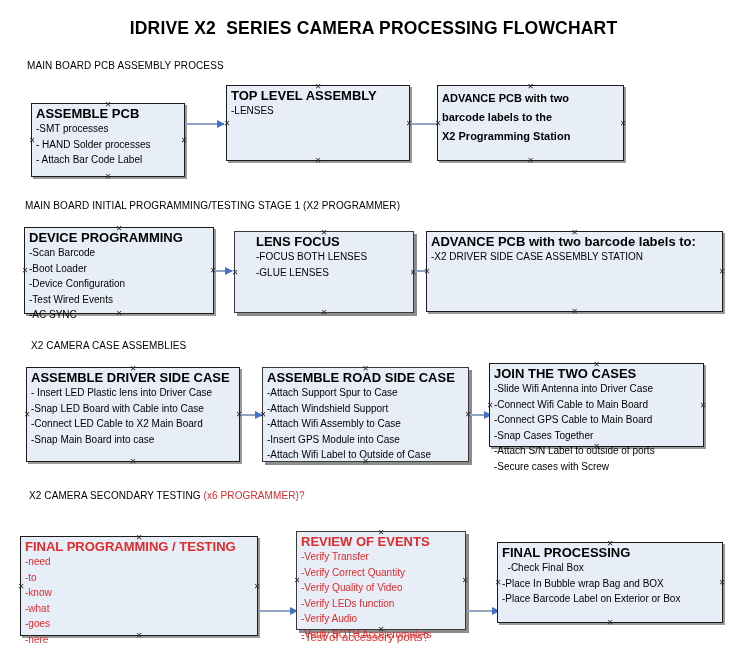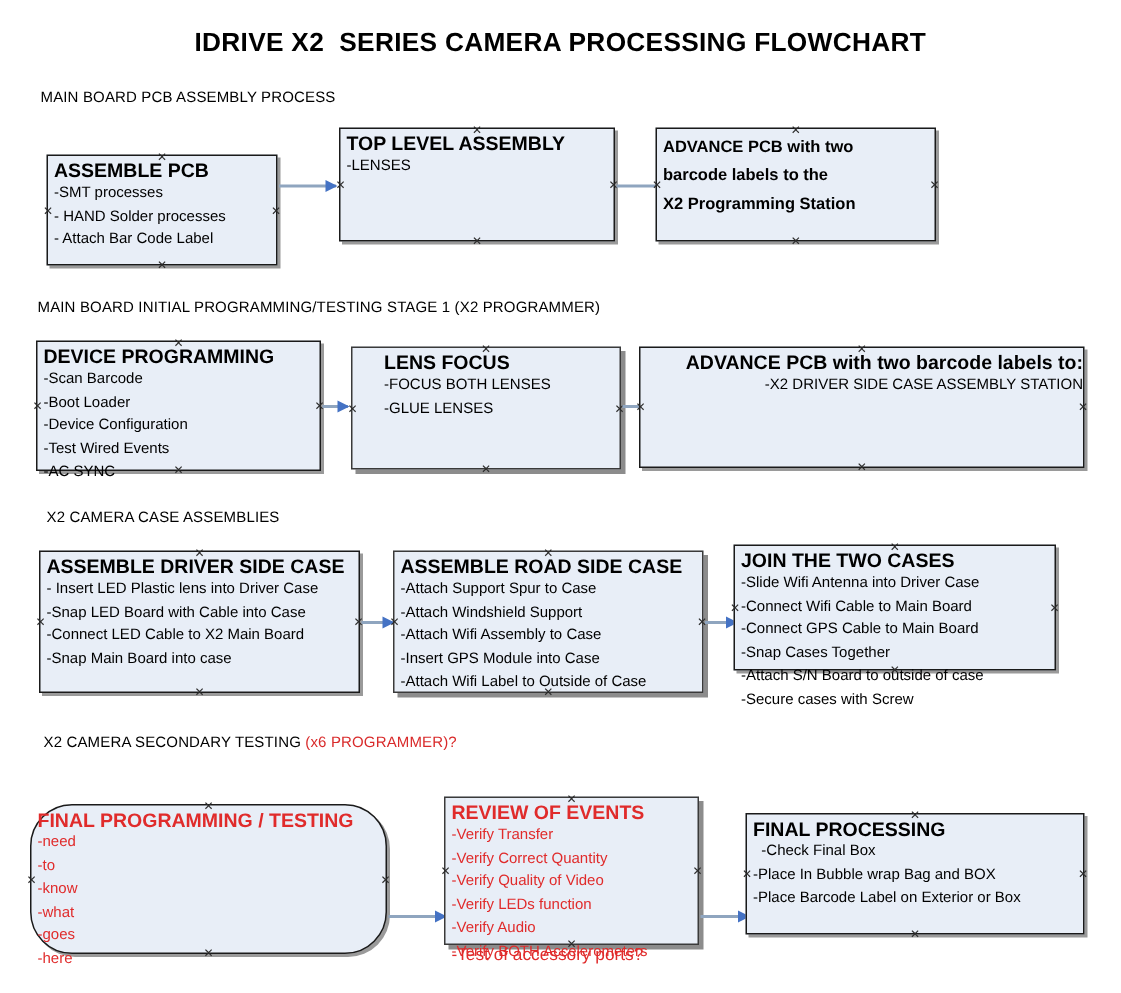--- a/index.html
+++ b/index.html
@@ -199,21 +199,21 @@
       <div class="bline">-GLUE LENSES</div>
     </div>
     <span class="cpt" style="left:50%; top:0;"></span>
     <span class="cpt" style="left:50%; top:100%;"></span>
     <span class="cpt" style="left:0; top:50%;"></span>
     <span class="cpt" style="left:100%; top:50%;"></span>
   </div>
 
   <div class="conn" style="left:415px; top:270px; width:20px;"></div>
 
-  <div class="fbox" style="left:426px; top:231px; width:297px; height:81px;text-align:right;">
+  <div class="fbox" style="left:426px; top:231px; width:297px; height:81px;">
     <div class="btitle">ADVANCE PCB with two barcode labels to:</div>
     <div class="blines">
       <div class="bline">-X2 DRIVER  SIDE  CASE  ASSEMBLY STATION</div>
     </div>
     <span class="cpt" style="left:50%; top:0;"></span>
     <span class="cpt" style="left:50%; top:100%;"></span>
     <span class="cpt" style="left:0; top:50%;"></span>
     <span class="cpt" style="left:100%; top:50%;"></span>
   </div>
 
@@ -254,34 +254,34 @@
 
   <div class="conn" style="left:470px; top:414px; width:21px;"></div>
 
   <div class="fbox" style="left:489px; top:363px; width:215px; height:84px;">
     <div class="btitle">JOIN THE TWO CASES</div>
     <div class="blines">
       <div class="bline">-Slide Wifi Antenna into Driver Case</div>
       <div class="bline">-Connect Wifi Cable to Main Board</div>
       <div class="bline">-Connect GPS Cable to Main Board</div>
       <div class="bline">-Snap Cases Together</div>
-      <div class="bline">-Attach S/N Board to outside of case</div>
+      <div class="bline">-Attach S/N Label to outside of ports</div>
       <div class="bline">-Secure cases with Screw</div>
     </div>
     <span class="cpt" style="left:50%; top:0;"></span>
     <span class="cpt" style="left:50%; top:100%;"></span>
     <span class="cpt" style="left:0; top:50%;"></span>
     <span class="cpt" style="left:100%; top:50%;"></span>
   </div>
 
   <div class="section-header" style="left:29px; top:490px;">
     <span>X2 CAMERA SECONDARY TESTING </span><span class="accent">(x6 PROGRAMMER)?</span>
   </div>
 
-  <div class="fbox red" style="left:20px; top:536px; width:238px; height:100px;border-radius:28px;">
+  <div class="fbox red" style="left:20px; top:536px; width:238px; height:100px;">
     <div class="btitle">FINAL PROGRAMMING / TESTING</div>
     <div class="blines">
       <div class="bline">-need</div>
       <div class="bline">-to</div>
       <div class="bline">-know</div>
       <div class="bline">-what</div>
       <div class="bline">-goes</div>
       <div class="bline">-here</div>
     </div>
     <span class="cpt" style="left:50%; top:0;"></span>

